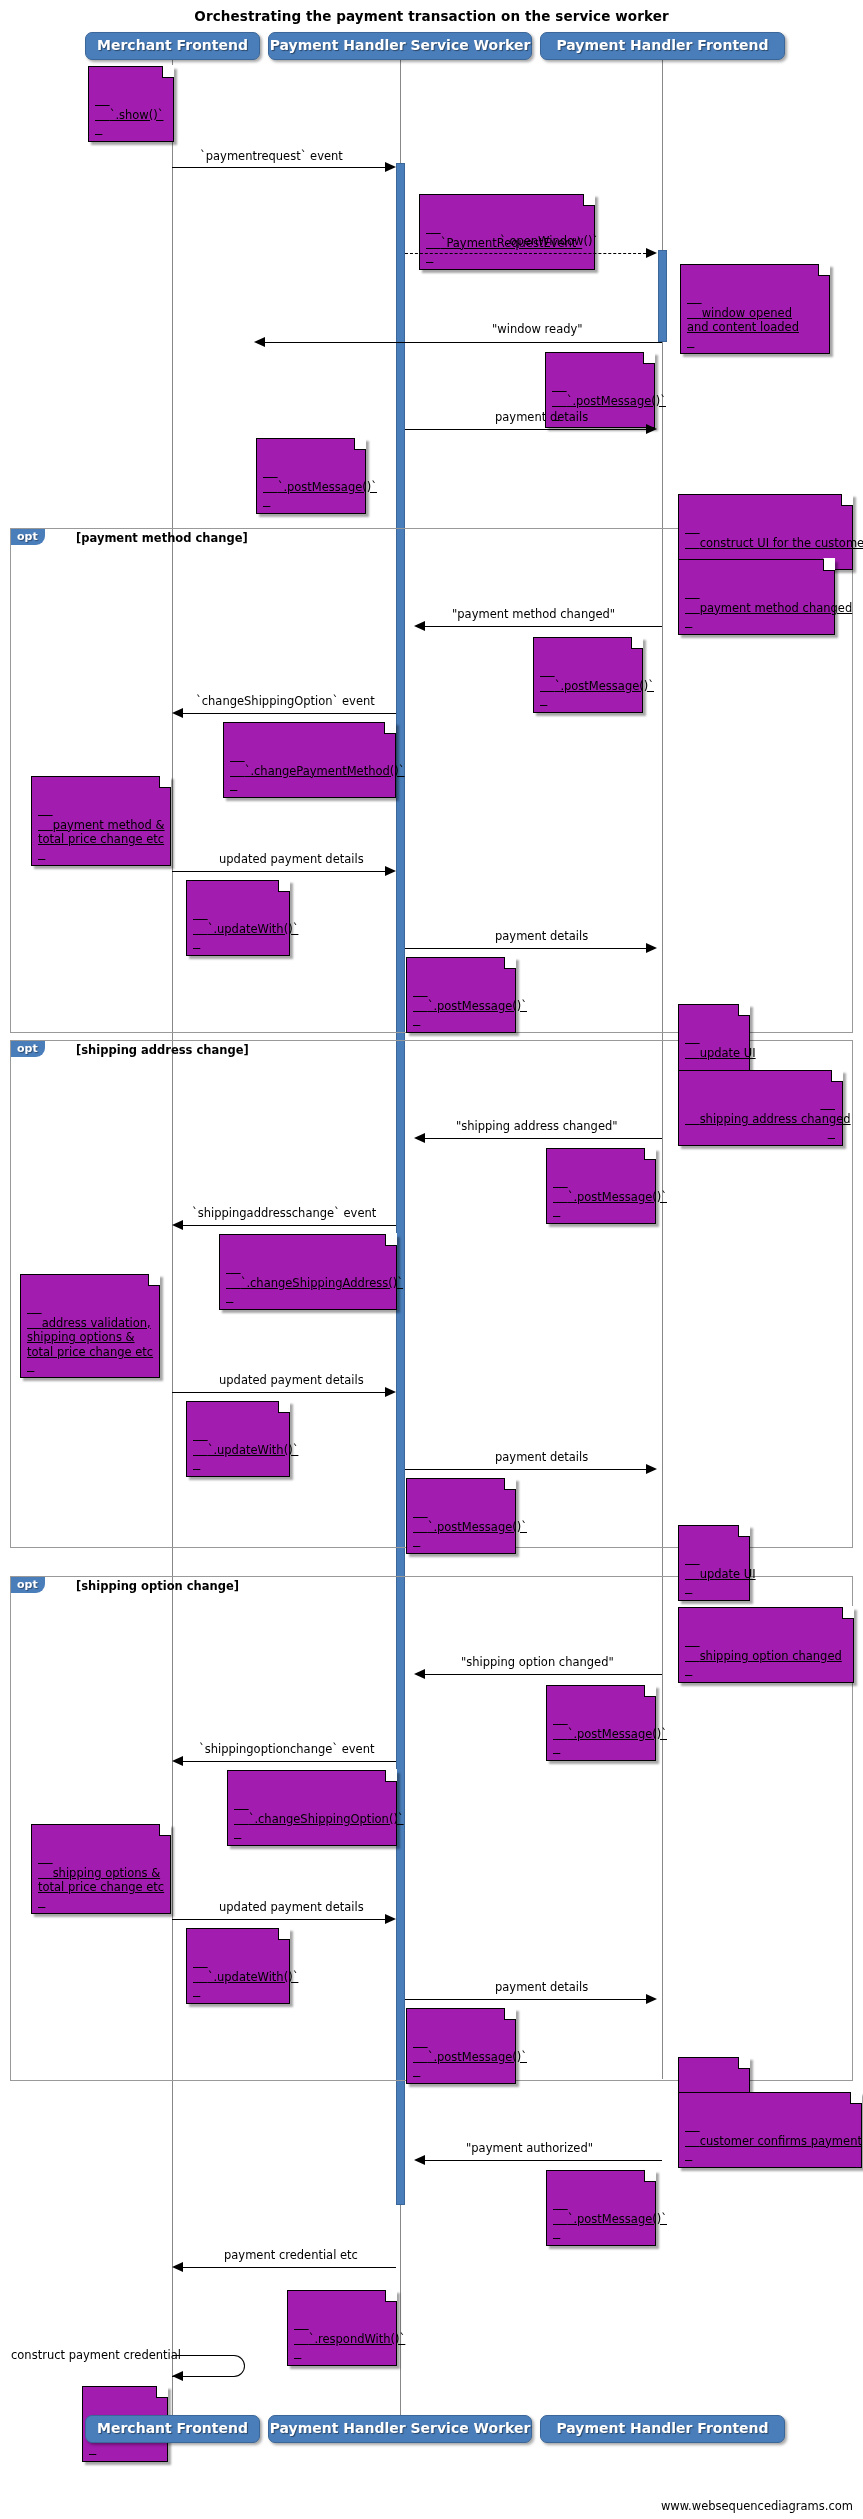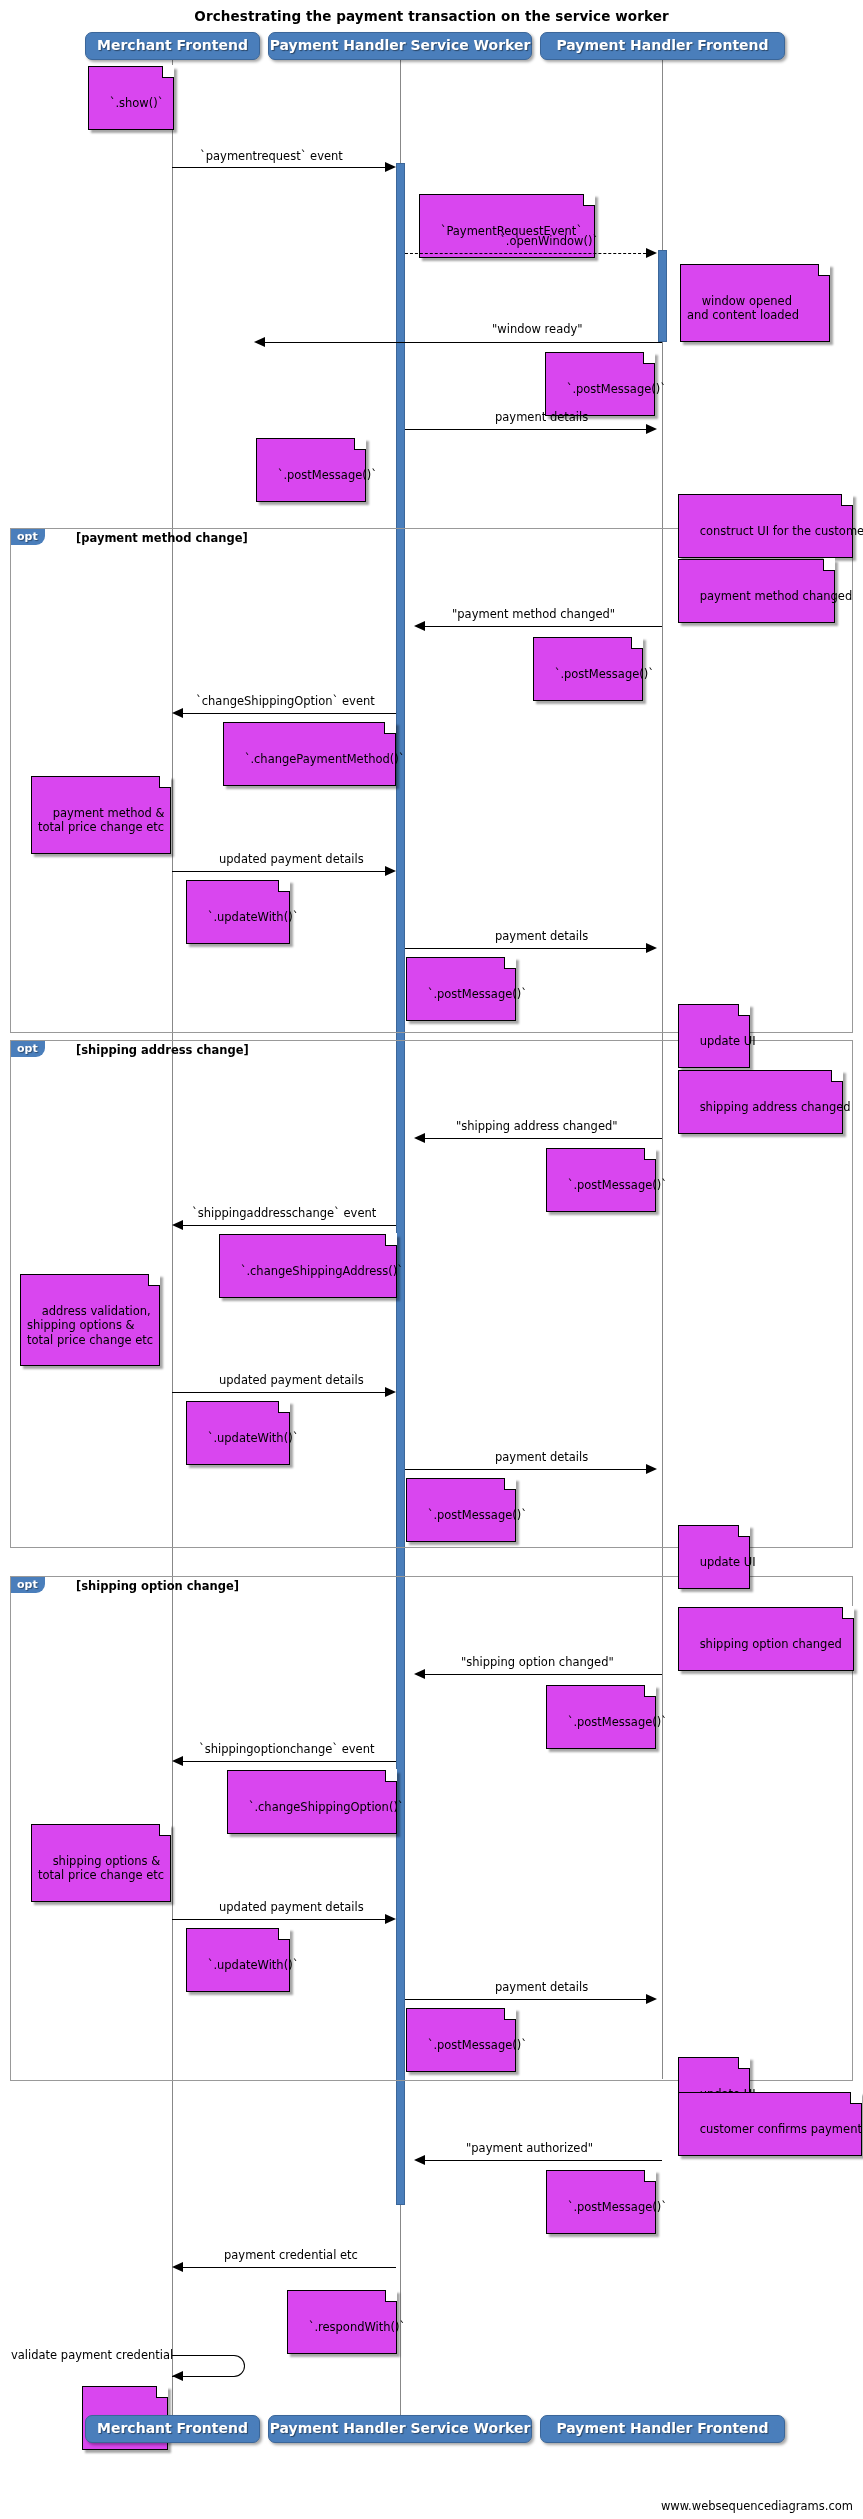--- a/index.html
+++ b/index.html
@@ -112,28 +112,29 @@
     position: absolute;
     border: 1.6px solid #000;
     border-left: none;
     border-top-right-radius: 11px;
     border-bottom-right-radius: 11px;
     box-sizing: border-box;
   }
   
   .note {
     position: absolute;
-    background: #d946ef;
+    background: #a21caf;
     border: 1px solid #000;
     font-size: 11.5px;
     line-height: 1.25;
-    padding: 0 7px 4px 6px;
+    padding: 12px 7px 4px 6px;
     box-sizing: border-box;
     box-shadow: 2.5px 2.5px 2px rgba(0,0,0,0.35);
     white-space: pre;
+    text-decoration: underline;
   }
   .note .fold {
     position: absolute;
     top: -1px; right: -1px;
     width: 11px; height: 11px;
     background: #ffffff;
     border-left: 1px solid #000;
     border-bottom: 1px solid #000;
   }
   .note .fold::after {
@@ -415,21 +416,21 @@
 
   <div class="msg-label" style="left:224px; top:2249px;">payment credential etc</div>
   <div class="msg-line" style="left:183px; top:2267px; width:213px;"></div>
   <div class="arrowhead left" style="left:172px; top:2262px;"></div>
 
   <div class="note" style="left:287px; top:2290px; width:110px;">
     <span class="fold"></span>
     <span>`.respondWith()`</span>
   </div>
 
-  <div class="msg-label" style="left:11px; top:2349px;">validate payment credential</div>
+  <div class="msg-label" style="left:11px; top:2349px;">construct payment credential</div>
   <div class="self-msg" style="left:172px; top:2355px; width:73px; height:22px;"></div>
   <div class="arrowhead left" style="left:172px; top:2371px;"></div>
 
   <div class="note" style="left:82px; top:2386px; width:86px;">
     <span class="fold"></span>
     <span>`complete()`</span>
   </div>
 
   <div class="actor" style="left:85px; top:2415px; width:175px; height:28px;">
     <span>Merchant Frontend</span>

